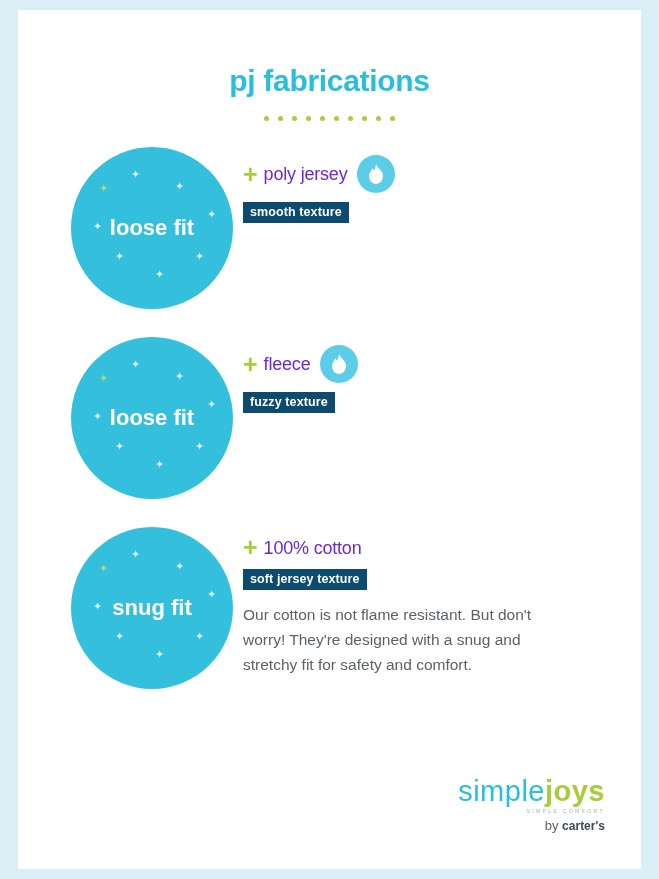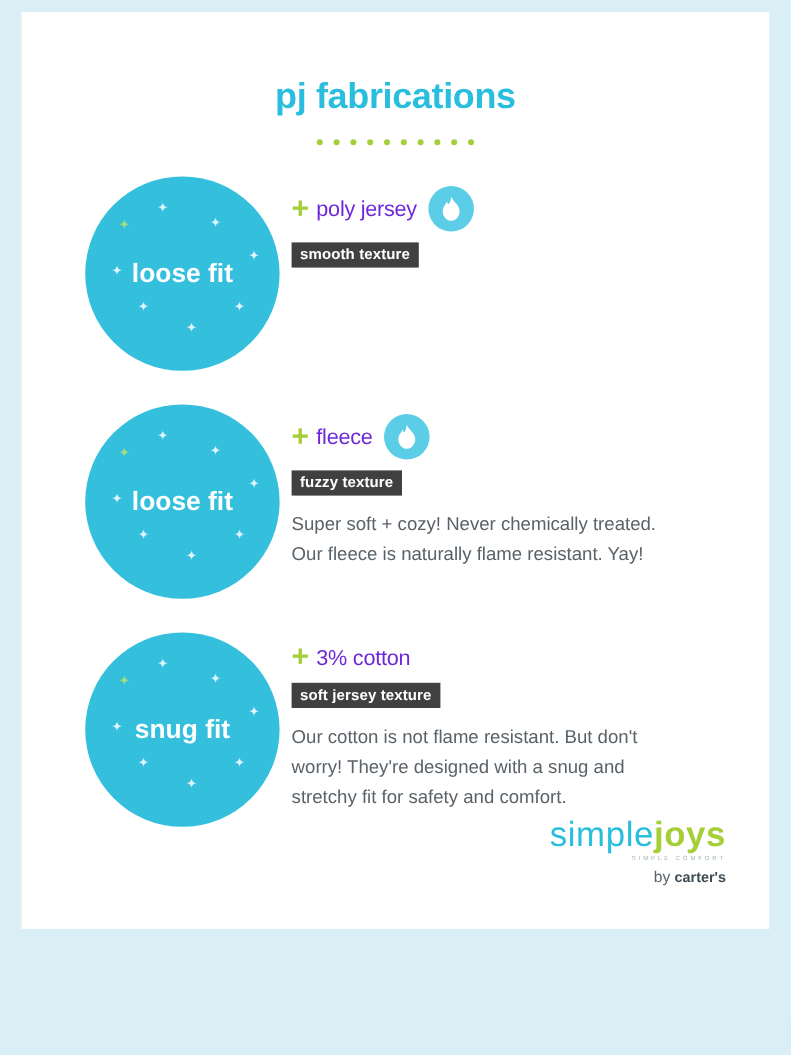--- a/index.html
+++ b/index.html
@@ -11,21 +11,21 @@
     height: 879px;
     background: #d9eef5;
     font-family: "Liberation Sans", sans-serif;
     overflow: hidden;
   }
   .page {
     position: absolute;
     left: 18px;
     top: 10px;
     width: 623px;
-    height: 764px;
+    height: 859px;
     background: #ffffff;
   }
   .title {
     text-align: center;
     color: #29bede;
     font-size: 30px;
     font-weight: bold;
     letter-spacing: -0.3px;
     margin-top: 54px;
   }
@@ -112,21 +112,21 @@
     background: #5ccde6;
     margin-left: 10px;
     display: flex;
     align-items: center;
     justify-content: center;
     position: relative;
   }
   .flame-badge svg { display: block; }
   .tag {
     display: inline-block;
-    background: #404040;
+    background: #0c4a6e;
     color: #ffffff;
     font-size: 12.5px;
     font-weight: bold;
     padding: 3px 7px 4px 7px;
     margin-top: 9px;
     letter-spacing: 0.1px;
   }
   .body-text {
     color: #5a6268;
     font-size: 15.5px;
@@ -232,42 +232,41 @@
         <div class="heading-row">
           <span class="plus">+</span>
           <span class="heading">fleece</span>
           <span class="flame-badge">
             <svg width="20" height="22" viewBox="0 0 20 22" aria-hidden="true">
               <path d="M10 1 C12 6, 17 7.5, 17 13 C17 17.4 13.9 21 10 21 C6.1 21 3 17.4 3 13 C3 9.5 5.5 7.5 6.5 5 C7.2 8, 9 8.5, 10 1 Z" fill="#ffffff"></path>
             </svg>
           </span>
         </div>
         <div class="tag">fuzzy texture</div>
-        <div class="body-text">Super soft + cozy! Never chemically treated. Our fleece is naturally flame resistant. Yay!</div>
       </div>
     </div>
 
     <div class="section">
       <div class="circle-wrap">
         <div class="circle">
           <span class="sparkle green" style="left:28px; top:36px;">✦</span>
           <span class="sparkle" style="left:60px; top:22px;">✦</span>
           <span class="sparkle" style="left:104px; top:34px;">✦</span>
           <span class="sparkle" style="left:136px; top:62px;">✦</span>
           <span class="sparkle" style="left:22px; top:74px;">✦</span>
           <span class="sparkle" style="left:44px; top:104px;">✦</span>
           <span class="sparkle" style="left:84px; top:122px;">✦</span>
           <span class="sparkle" style="left:124px; top:104px;">✦</span>
           <span class="fit-label">snug fit</span>
         </div>
       </div>
       <div class="content">
         <div class="heading-row">
           <span class="plus">+</span>
-          <span class="heading">3% cotton</span>
+          <span class="heading">100% cotton</span>
         </div>
         <div class="tag">soft jersey texture</div>
         <div class="body-text">Our cotton is not flame resistant. But don't worry! They're designed with a snug and stretchy fit for safety and comfort.</div>
       </div>
     </div>
 
   </div>
 
   <div class="footer">
     <div class="logo-main">

